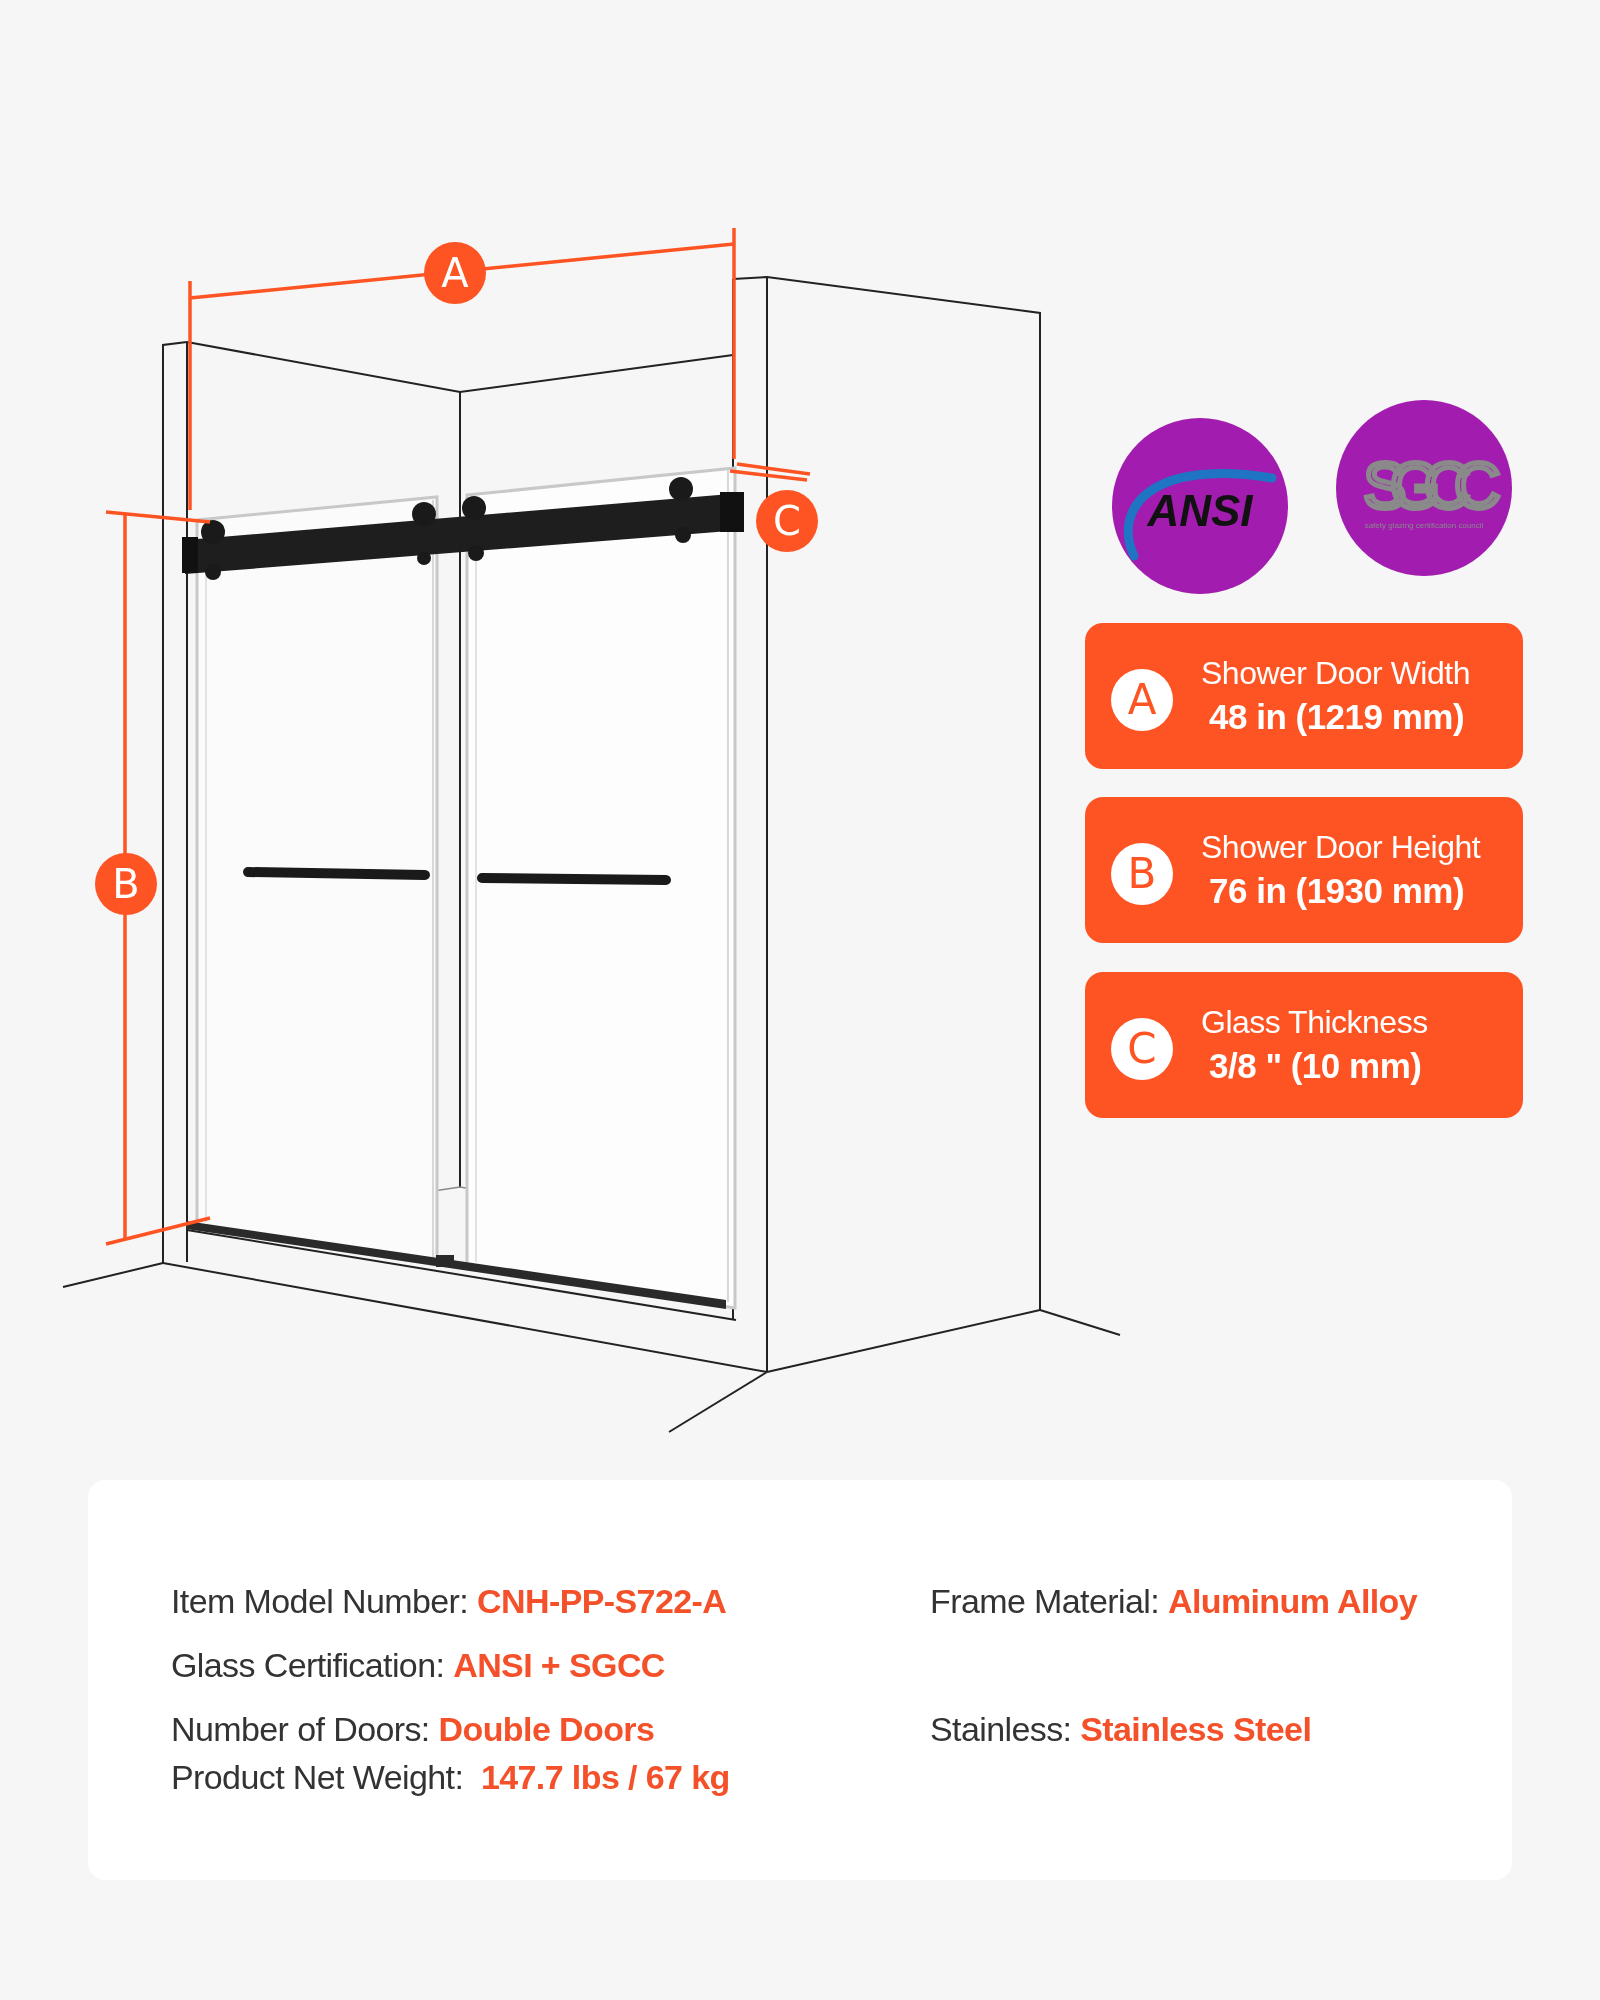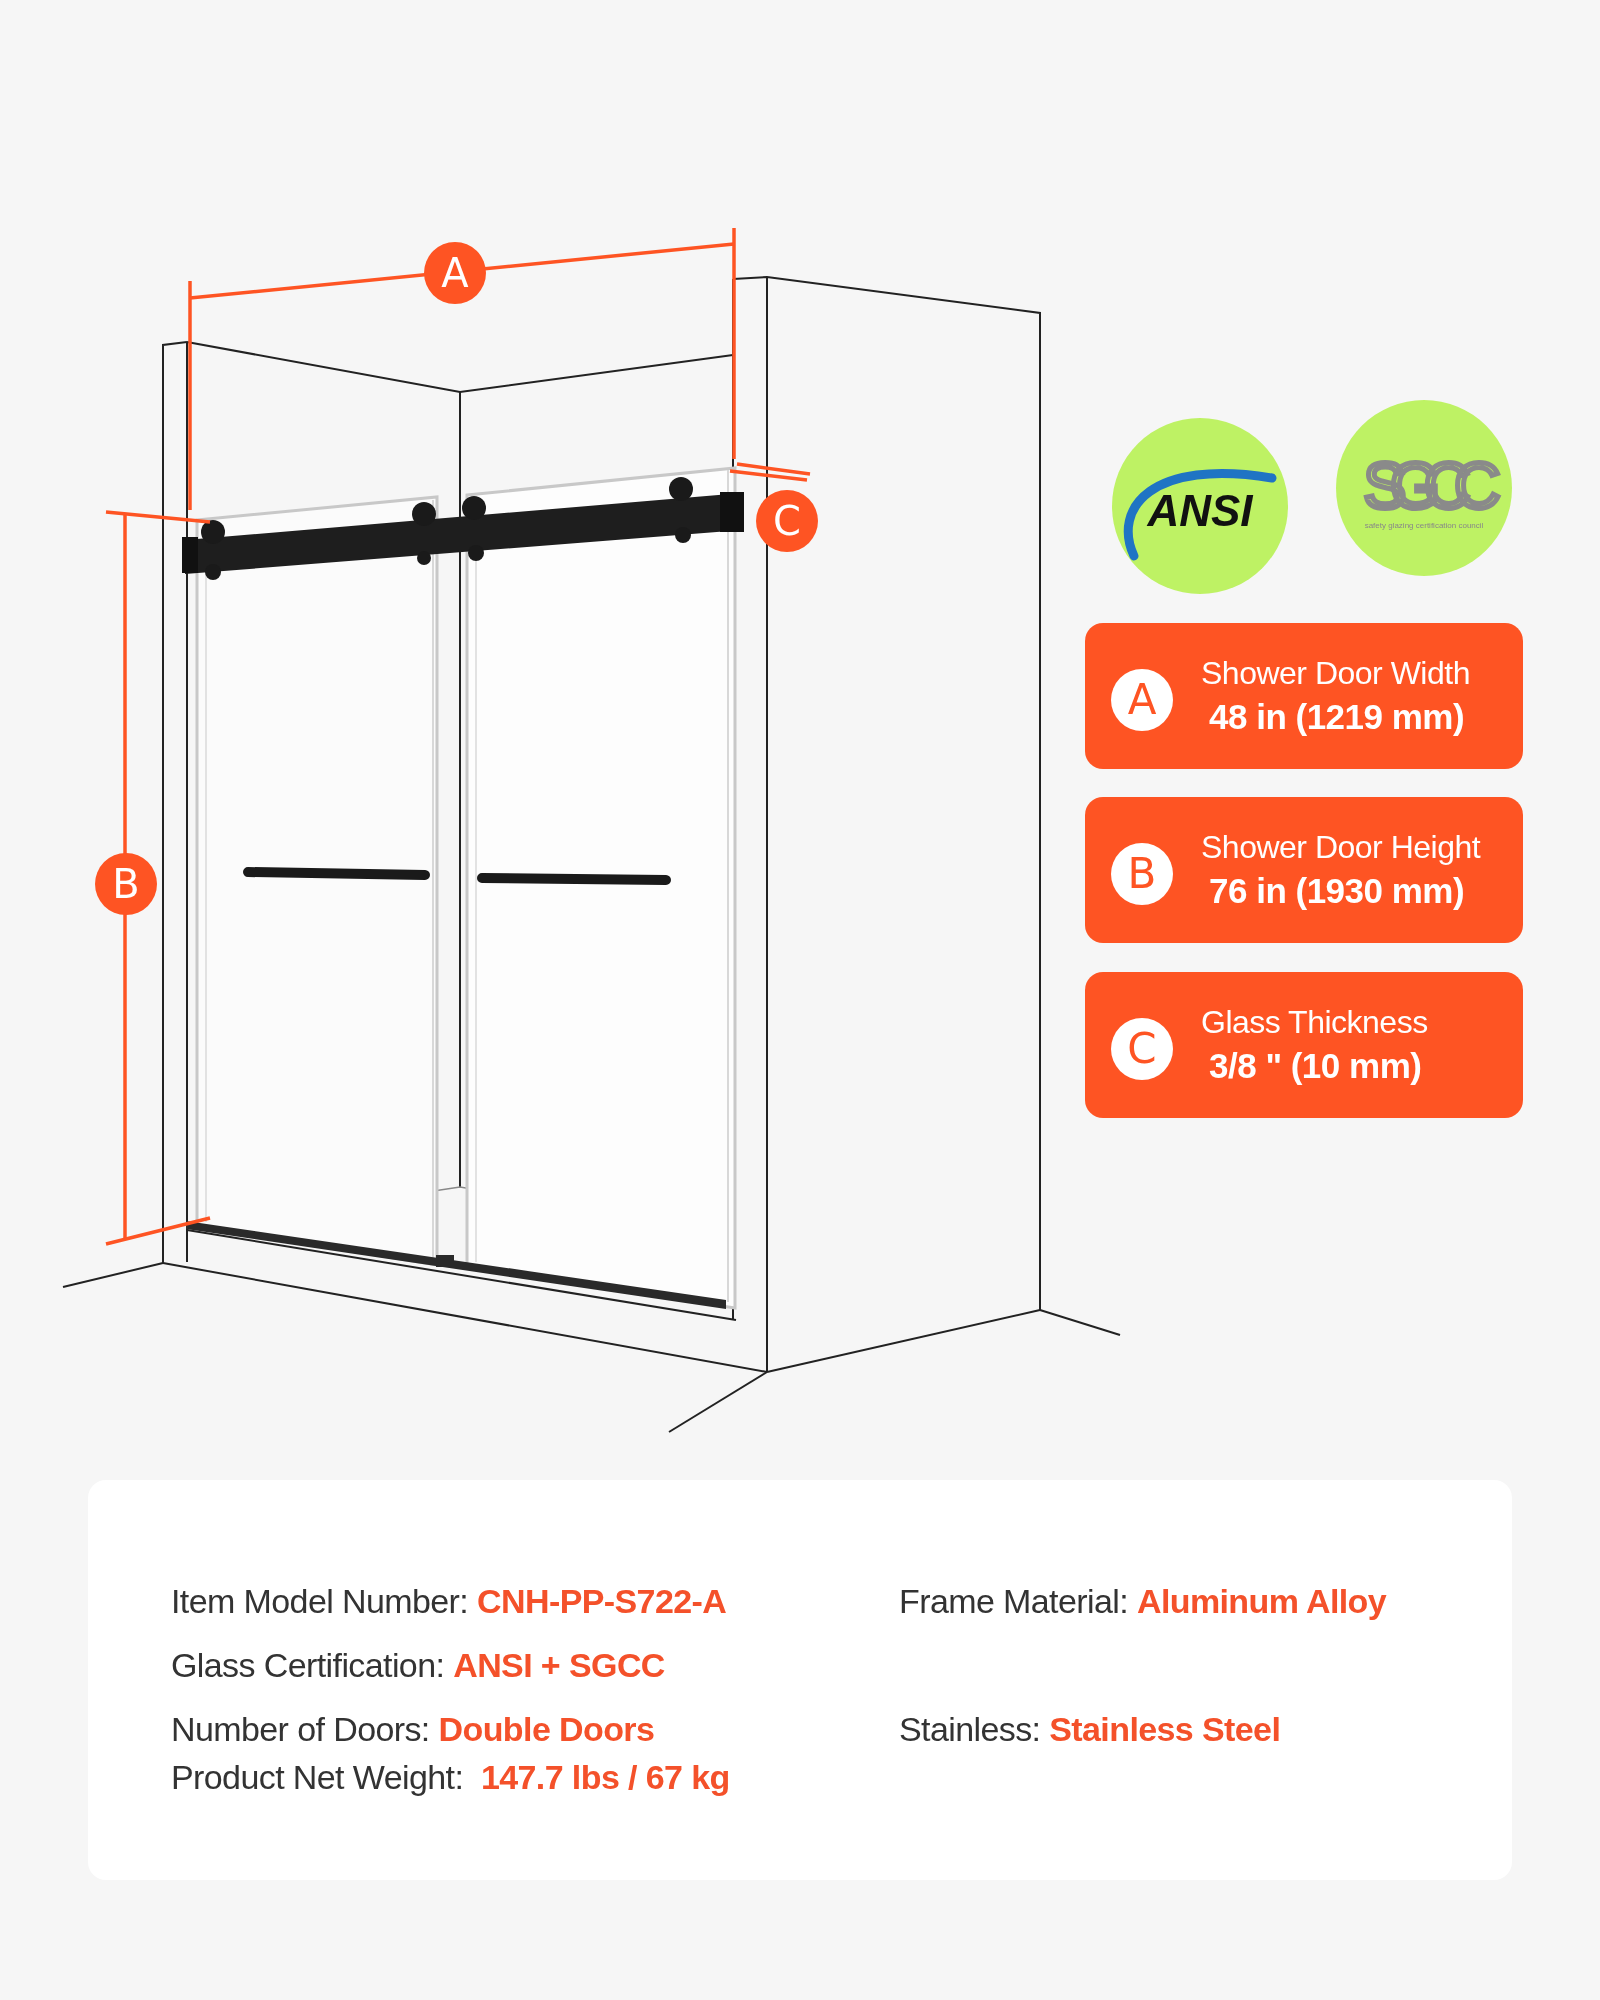--- a/index.html
+++ b/index.html
@@ -1,21 +1,21 @@
 <!DOCTYPE html>
 <html><head>
 <meta charset="utf-8">
 <style>
   * { box-sizing: border-box; margin: 0; padding: 0; }
   html, body { width: 1600px; height: 2000px; background: #f6f6f6; overflow: hidden; }
   body { position: relative; font-family: "Liberation Sans", "DejaVu Sans", sans-serif; }
 
   .diagram { position: absolute; left: 0; top: 0; width: 1600px; height: 1460px; }
 
-  .cert { position: absolute; width: 176px; height: 176px; border-radius: 50%; background: #bef264; overflow: hidden; }
+  .cert { position: absolute; width: 176px; height: 176px; border-radius: 50%; background: #a21caf; overflow: hidden; }
   .cert svg { position: absolute; left: 0; top: 0; }
   .cert-ansi { left: 1112px; top: 418px; }
   .cert-sgcc { left: 1336px; top: 400px; }
 
   .spec-box {
     position: absolute; left: 1085px; width: 438px; height: 146px;
     background: #fe5423; border-radius: 18px; color: #ffffff;
   }
   .spec-box .badge {
     position: absolute; left: 26px; top: 46px; width: 62px; height: 62px; border-radius: 50%;
@@ -37,21 +37,21 @@
   .info-card {
     position: absolute; left: 88px; top: 1480px; width: 1424px; height: 400px;
     background: #ffffff; border-radius: 18px;
   }
   .info-row {
     position: absolute; font-size: 34px; white-space: nowrap; letter-spacing: -0.6px; margin-left: 13px;
   }
   .info-row .k { color: #333333; }
   .info-row .v { color: #f4512a; font-weight: 700; }
   .col-left { left: 70px; }
-  .col-right { left: 798px; text-align: center; }
+  .col-right { left: 829px; text-align: center; }
   .r1 { top: 102px; }
   .r2 { top: 166px; }
   .r3 { top: 230px; }
   .r4 { top: 278px; }
 </style>
 </head>
 <body>
 
 <div class="diagram">
   <svg width="1600" height="1460" viewBox="0 0 1600 1460" xmlns="http://www.w3.org/2000/svg">

